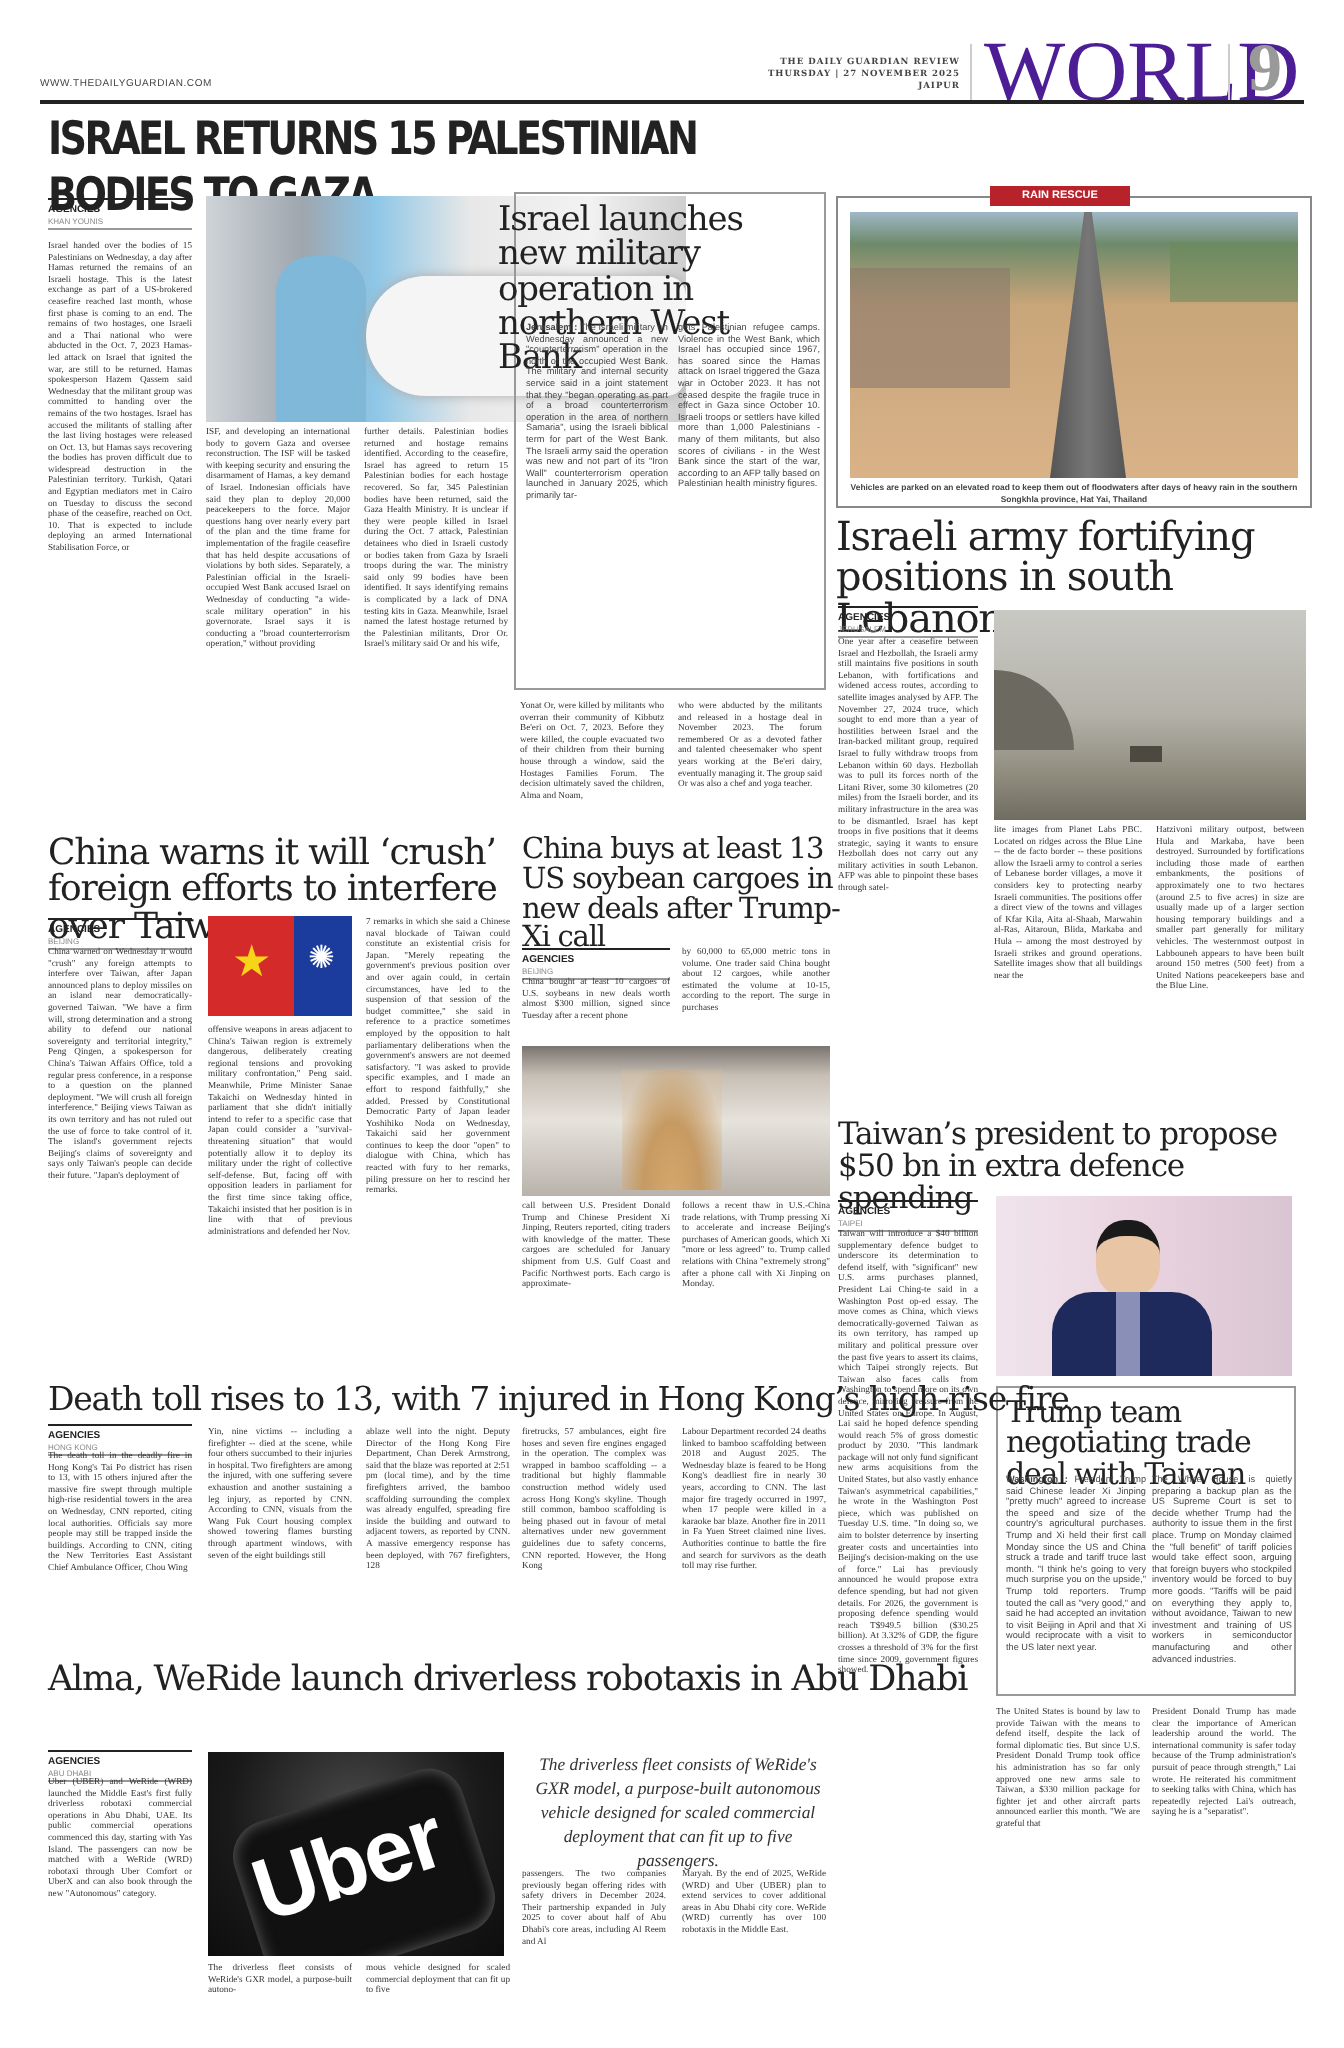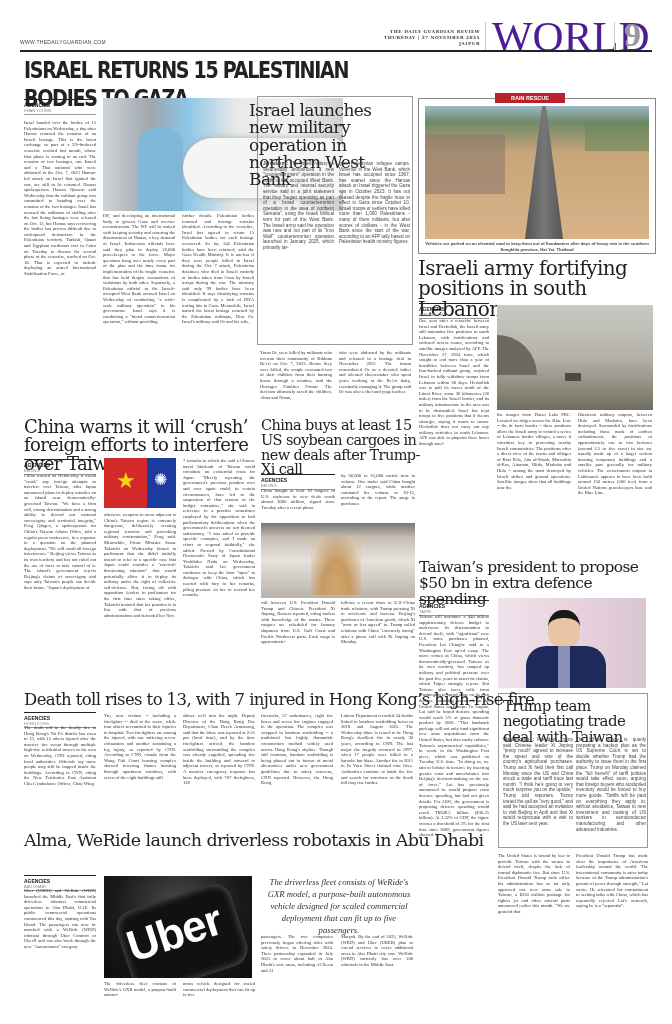--- a/index.html
+++ b/index.html
@@ -102,21 +102,21 @@
   <div style="position:absolute;left:12px;top:12px;color:#f7d417;font-size:22px;line-height:22px">★</div>
   <div style="position:absolute;left:50px;top:14px;color:#fff;font-size:16px;line-height:16px">✺</div>
 </div>
 <div class="abs txt" style="left:104px;top:512px;width:72px;height:166px">
     <p style="text-indent:0">offensive weapons in areas adjacent to China's Taiwan region is extremely dangerous, deliberately creating regional tensions and provoking military confrontation," Peng said. Meanwhile, Prime Minister Sanae Takaichi on Wednesday hinted in parliament that she didn't initially intend to refer to a specific case that Japan could consider a "survival-threatening situation" that would potentially allow it to deploy its military under the right of collective self-defense. But, facing off with opposition leaders in parliament for the first time since taking office, Takaichi insisted that her position is in line with that of previous administrations and defended her Nov.</p>
   </div>
 <div class="abs txt" style="left:183px;top:458px;width:72px;height:220px">
     <p style="text-indent:0">7 remarks in which she said a Chinese naval blockade of Taiwan could constitute an existential crisis for Japan. "Merely repeating the government's previous position over and over again could, in certain circumstances, have led to the suspension of that session of the budget committee," she said in reference to a practice sometimes employed by the opposition to halt parliamentary deliberations when the government's answers are not deemed satisfactory. "I was asked to provide specific examples, and I made an effort to respond faithfully," she added. Pressed by Constitutional Democratic Party of Japan leader Yoshihiko Noda on Wednesday, Takaichi said her government continues to keep the door "open" to dialogue with China, which has reacted with fury to her remarks, piling pressure on her to rescind her remarks.</p>
   </div>
 
-<div class="abs head" style="left:261px;top:418px;width:160px;font-size:14.5px">China buys at least 15 US soybean cargoes in new deals after Trump-Xi call</div>
+<div class="abs head" style="left:261px;top:418px;width:160px;font-size:14.5px">China buys at least 13 US soybean cargoes in new deals after Trump-Xi call</div>
 <div class="abs" style="left:261px;top:474px;width:74px">
   <div class="agency">AGENCIES</div>
   <div class="loc">BEIJING</div>
 </div>
 <div class="abs txt" style="left:261px;top:488px;width:74px;height:30px">
     <p style="text-indent:0">China bought at least 10 cargoes of U.S. soybeans in new deals worth almost $300 million, signed since Tuesday after a recent phone</p>
   </div>
 <div class="abs txt" style="left:341px;top:473px;width:74px;height:45px">
     <p style="text-indent:0">by 60,000 to 65,000 metric tons in volume. One trader said China bought about 12 cargoes, while another estimated the volume at 10-15, according to the report. The surge in purchases</p>
   </div>

